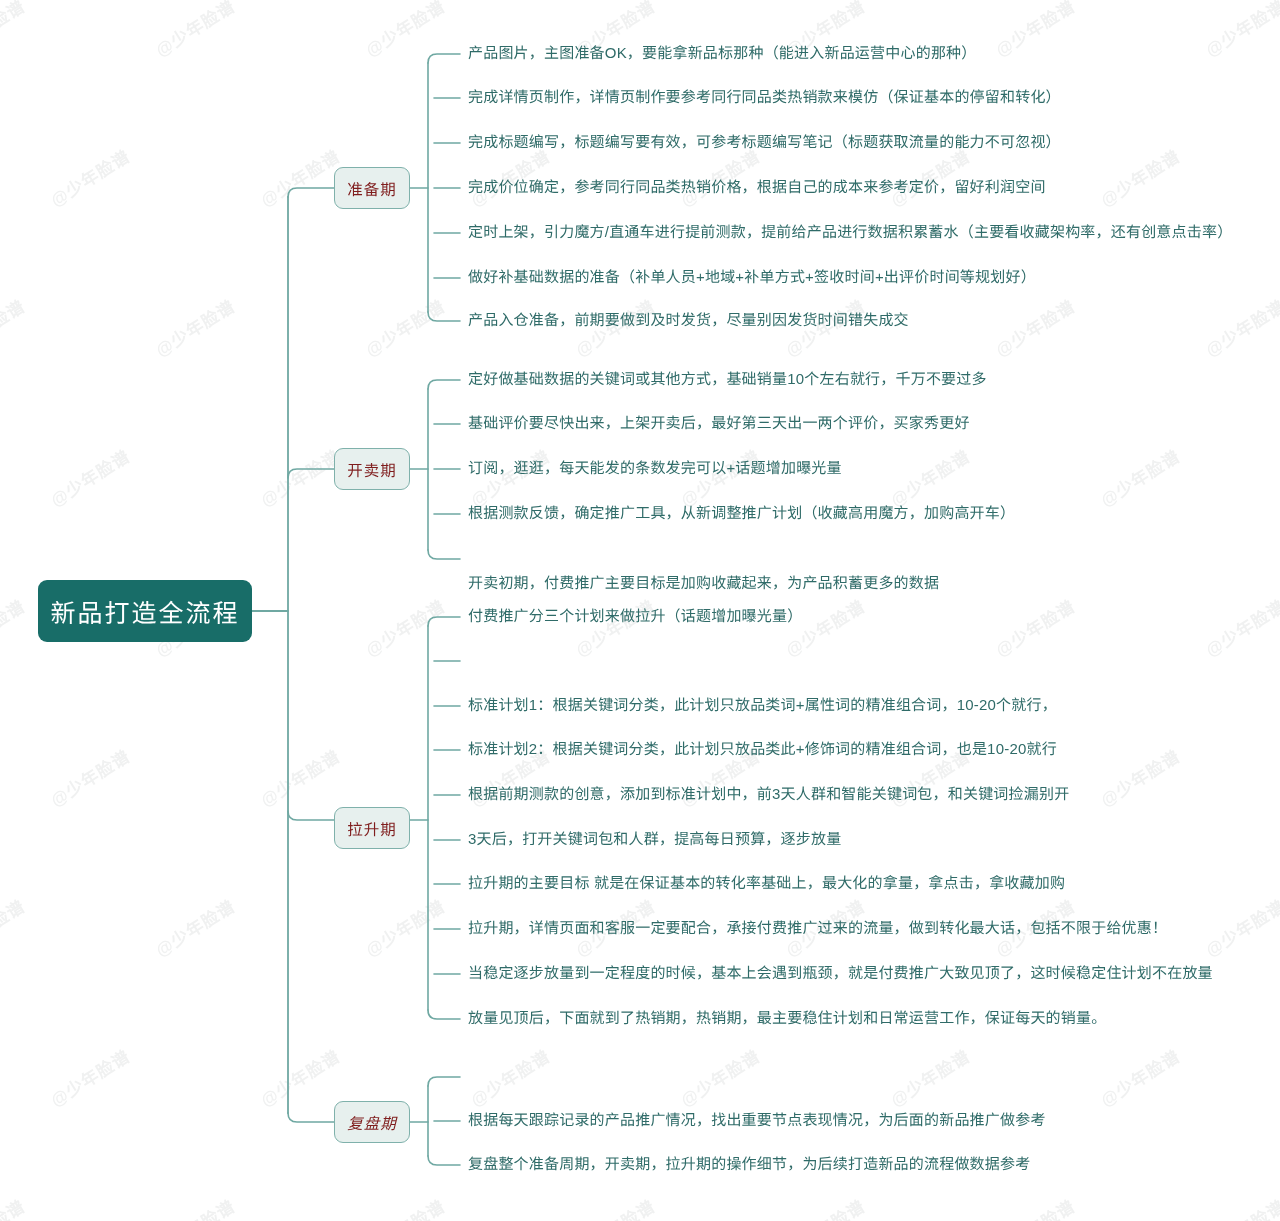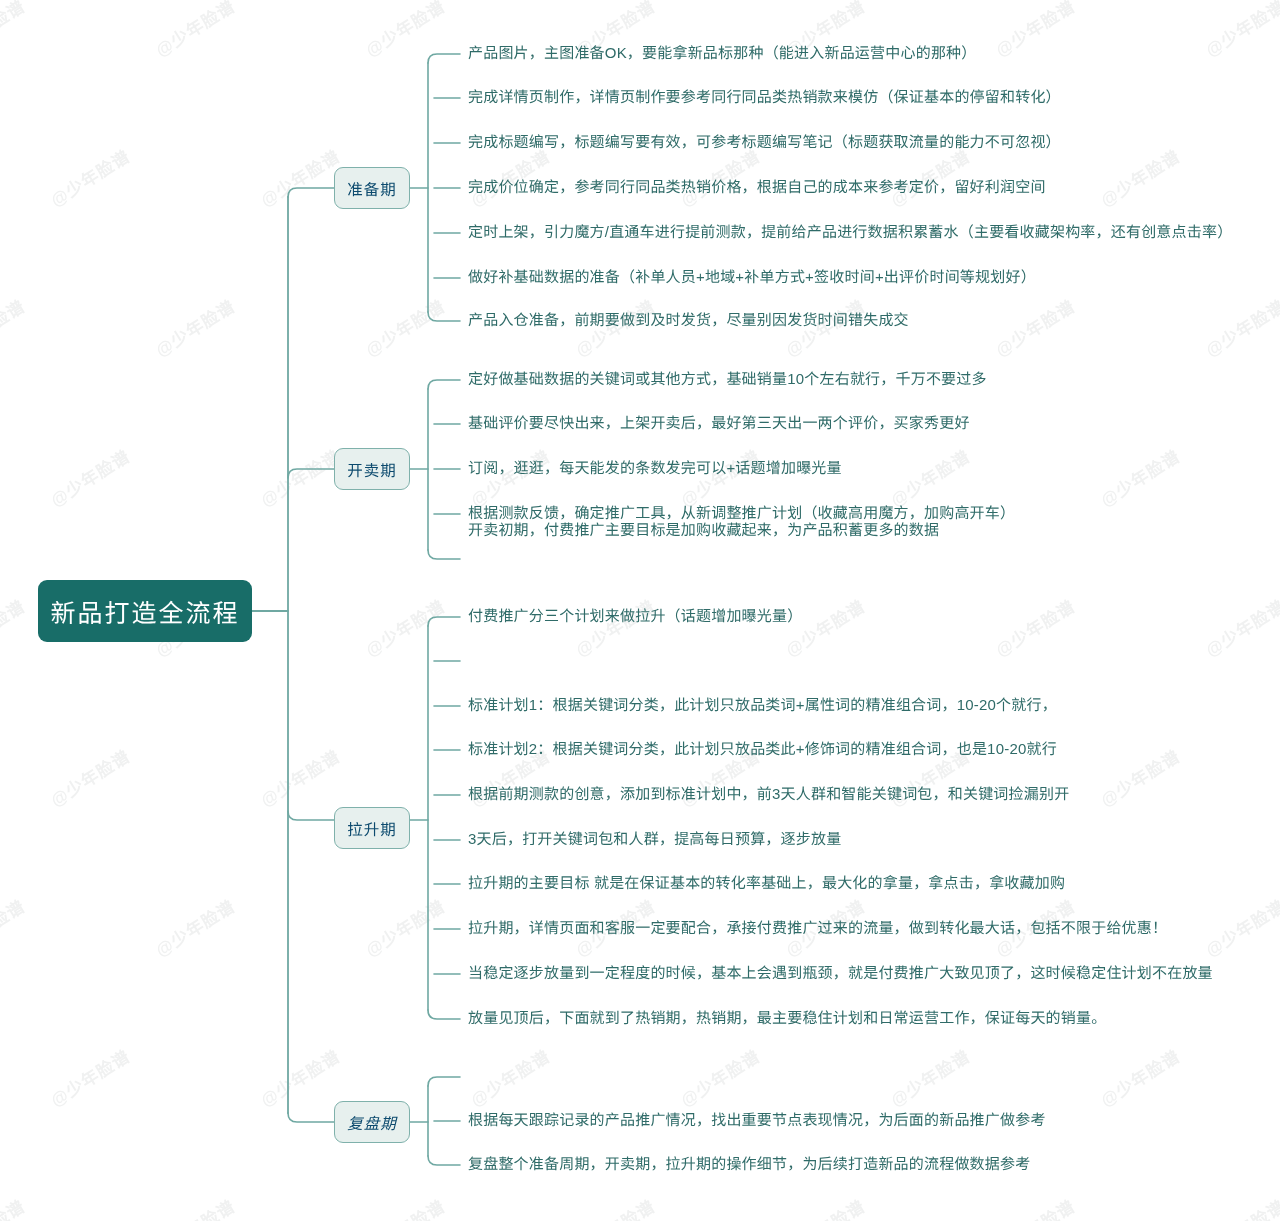--- a/index.html
+++ b/index.html
@@ -68,21 +68,21 @@
   .branch-node {
     position: absolute;
     width: 76px;
     height: 42px;
     background: #e7f0ee;
     border: 1.4px solid #7fb1ab;
     border-radius: 9px;
     display: flex;
     align-items: center;
     justify-content: center;
-    color: #0c4a6e;
+    color: #7f1d1d;
     font-size: 15.5px;
     letter-spacing: 1px;
     box-sizing: border-box;
   }
   .leaf {
     position: absolute;
     font-size: 15px;
     line-height: 1.25;
     color: #2f6b68;
     white-space: nowrap;
@@ -212,21 +212,21 @@
       <div class="leaf" style="left: 468px; top: 223px;">定时上架，引力魔方/直通车进行提前测款，提前给产品进行数据积累蓄水（主要看收藏架构率，还有创意点击率）</div>
       <div class="leaf" style="left: 468px; top: 268px;">做好补基础数据的准备（补单人员+地域+补单方式+签收时间+出评价时间等规划好）</div>
       <div class="leaf" style="left: 468px; top: 311px;">产品入仓准备，前期要做到及时发货，尽量别因发货时间错失成交</div>
       <div class="branch-node" style="left: 334px; top: 448px;">
         <span>开卖期</span>
       </div>
       <div class="leaf" style="left: 468px; top: 370px;">定好做基础数据的关键词或其他方式，基础销量10个左右就行，千万不要过多</div>
       <div class="leaf" style="left: 468px; top: 414px;">基础评价要尽快出来，上架开卖后，最好第三天出一两个评价，买家秀更好</div>
       <div class="leaf" style="left: 468px; top: 504px;">根据测款反馈，确定推广工具，从新调整推广计划（收藏高用魔方，加购高开车）</div>
       <div class="leaf" style="left: 468px; top: 459px;">订阅，逛逛，每天能发的条数发完可以+话题增加曝光量</div>
-      <div class="leaf" style="left: 468px; top: 521px;">开卖初期，付费推广主要目标是加购收藏起来，为产品积蓄更多的数据</div>
+      <div class="leaf" style="left: 468px; top: 574px;">开卖初期，付费推广主要目标是加购收藏起来，为产品积蓄更多的数据</div>
       <div class="branch-node" style="left: 334px; top: 799px; margin-top: 8px;">
         <span>拉升期</span>
       </div>
       <div class="leaf" style="left: 468px; top: 607px;">付费推广分三个计划来做拉升（话题增加曝光量）</div>
       <div class="leaf" style="left: 468px; top: 696px;">标准计划1：根据关键词分类，此计划只放品类词+属性词的精准组合词，10-20个就行，</div>
       <div class="leaf" style="left: 468px; top: 740px;">标准计划2：根据关键词分类，此计划只放品类此+修饰词的精准组合词，也是10-20就行</div>
       <div class="leaf" style="left: 468px; top: 785px;">根据前期测款的创意，添加到标准计划中，前3天人群和智能关键词包，和关键词捡漏别开</div>
       <div class="leaf" style="left: 468px; top: 830px;">3天后，打开关键词包和人群，提高每日预算，逐步放量</div>
       <div class="leaf" style="left: 468px; top: 874px;">拉升期的主要目标 就是在保证基本的转化率基础上，最大化的拿量，拿点击，拿收藏加购</div>
       <div class="leaf" style="left: 468px; top: 919px;">拉升期，详情页面和客服一定要配合，承接付费推广过来的流量，做到转化最大话，包括不限于给优惠！</div>

